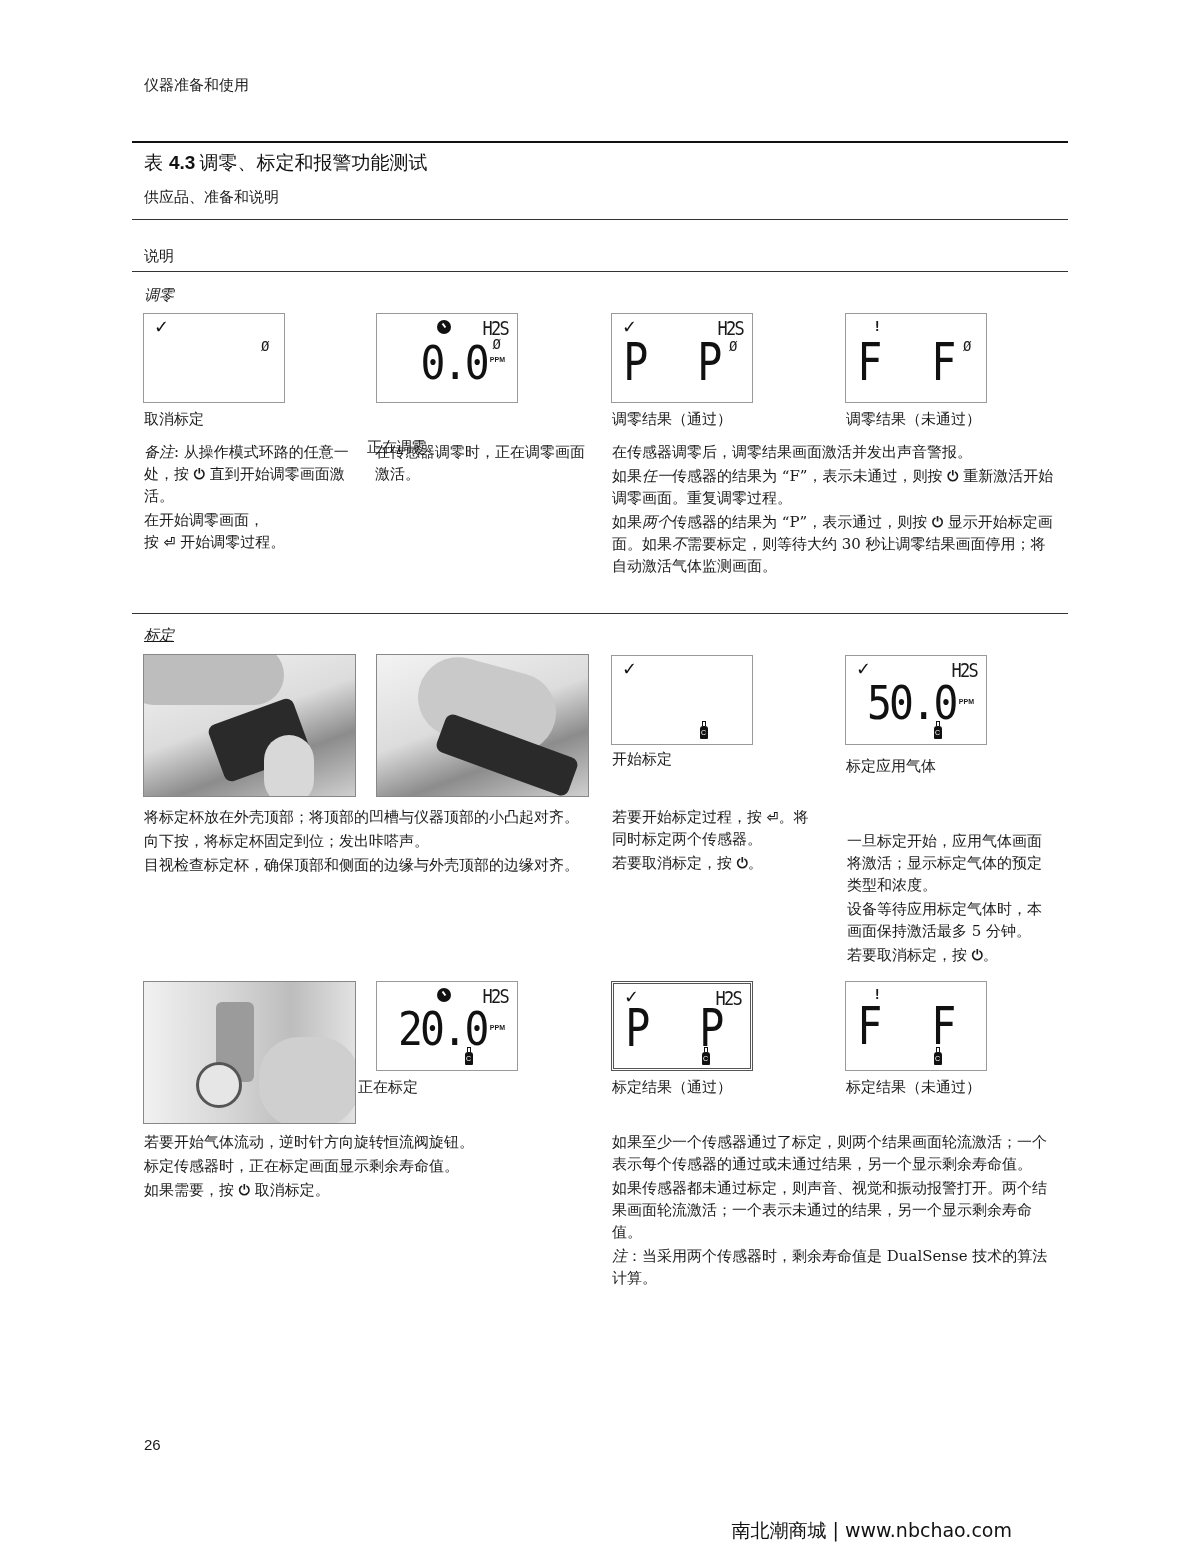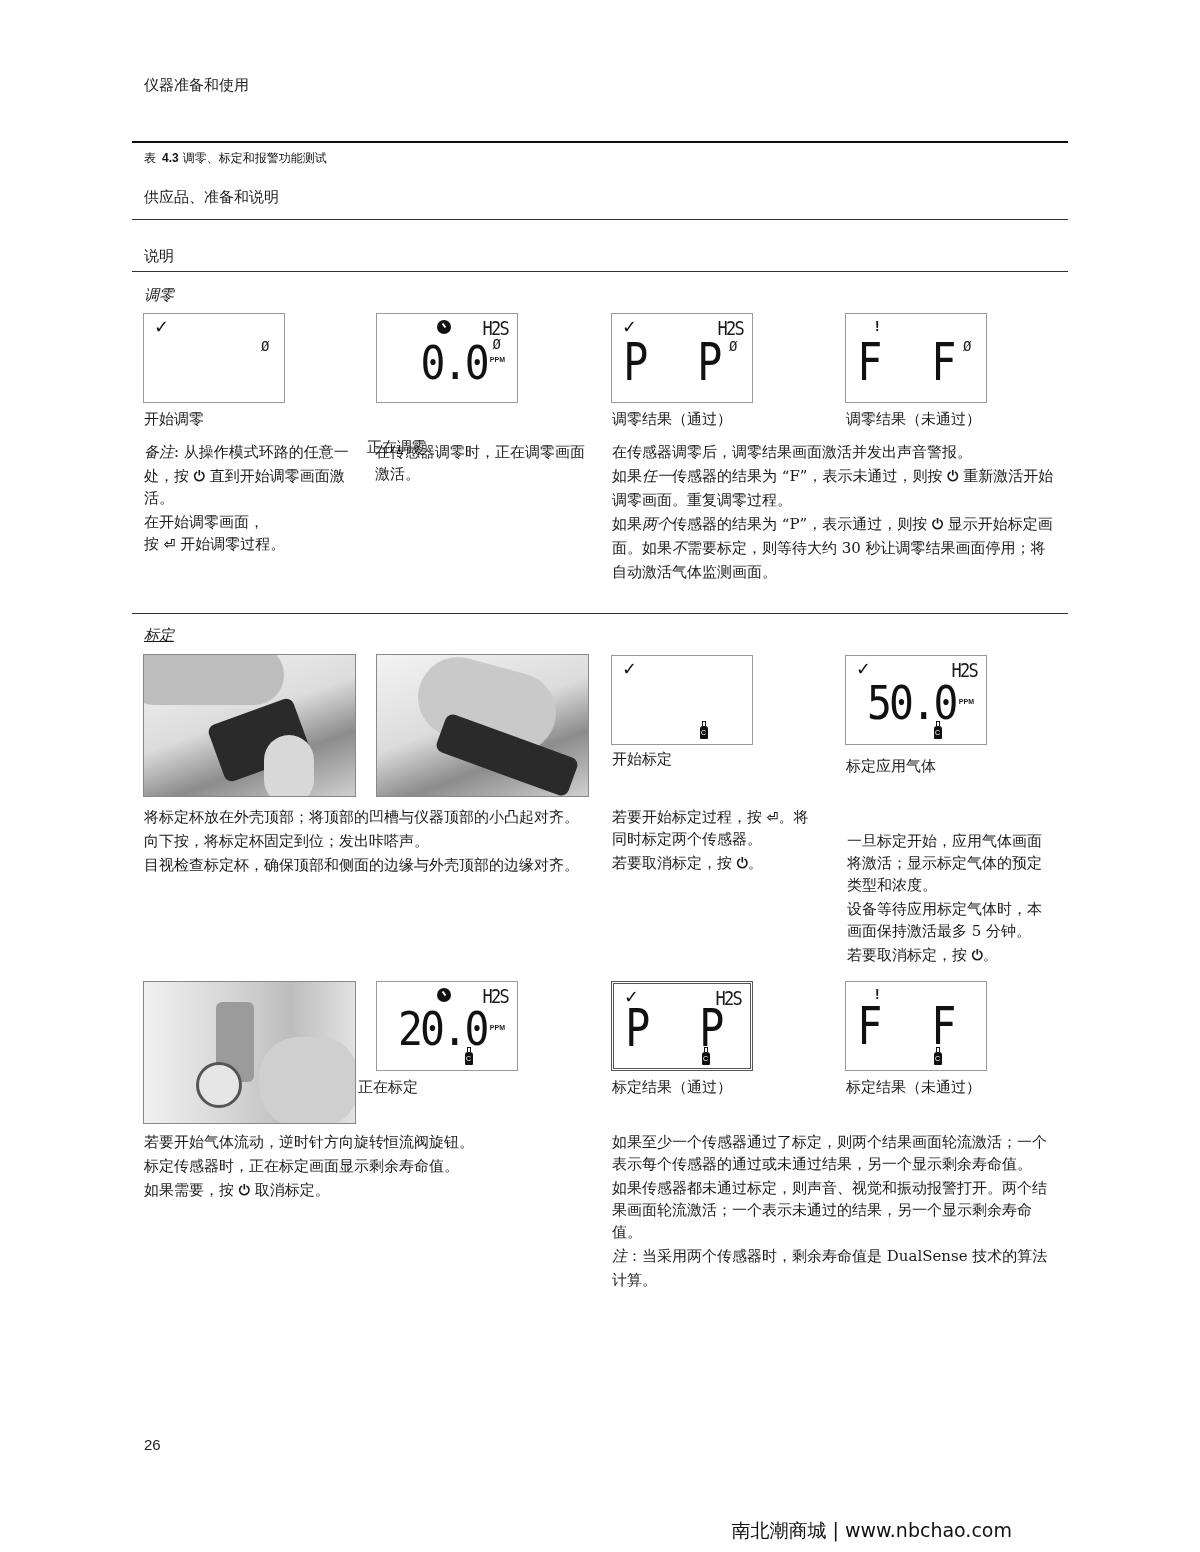--- a/index.html
+++ b/index.html
@@ -2,21 +2,21 @@
 <html><head>
   <meta charset="utf-8">
   <style>
     * { box-sizing: border-box; margin: 0; padding: 0; }
     html, body { width: 1200px; height: 1552px; background: #ffffff; }
     body { position: relative; font-family: "DejaVu Serif", "Liberation Serif", serif; color: #1a1a1a; font-size: 15px; overflow: hidden; }
     .abs { position: absolute; }
     .running-head { left: 144px; top: 76px; font-size: 15px; color: #222; }
     .rule-thick { left: 132px; width: 936px; height: 2px; background: #111; }
     .rule-thin { left: 132px; width: 936px; height: 1px; background: #333; }
-    .table-title { left: 144px; top: 150px; font-size: 12px; color: #111; }
+    .table-title { left: 144px; top: 150px; font-size: 19px; color: #111; }
     .table-title .num { font-family: "Liberation Sans", sans-serif; font-weight: bold; margin: 0 4px 0 6px; }
     .subhead { left: 144px; top: 188px; font-size: 15px; }
     .col-head { left: 144px; top: 247px; font-size: 15px; }
     .section-label { font-style: italic; font-size: 15px; left: 144px; }
 
     .lcd { position: absolute; width: 142px; height: 90px; border: 1.5px solid #9a9a9a; background: #fff; overflow: hidden; }
     .lcd.framed { border: 3px double #555; }
     .lcd .check { position: absolute; left: 10px; top: 2px; font-family: "DejaVu Sans", sans-serif; font-size: 18px; color: #111; }
     .lcd .excl { position: absolute; left: 27px; top: 4px; font-family: "DejaVu Sans Mono", monospace; font-weight: bold; font-size: 14px; }
     .lcd .gas { position: absolute; right: 9px; top: 2px; font-family: "DejaVu Sans Mono", monospace; font-size: 20px; letter-spacing: -2px; transform: scaleX(0.85); transform-origin: right top; }
@@ -27,21 +27,21 @@
     .lcd .zero { position: absolute; font-family: "DejaVu Sans Mono", monospace; font-size: 14px; }
     .lcd .seg { position: absolute; font-family: "DejaVu Sans Mono", monospace; font-size: 52px; line-height: 52px; color: #111; transform: scaleX(0.8); }
     .lcd .cyl { position: absolute; width: 9px; height: 18px; }
     .lcd .cyl .body { position: absolute; left: 0; top: 5px; width: 8px; height: 13px; background: #111; border-radius: 3px 3px 1px 1px; }
     .lcd .cyl .neck { position: absolute; left: 2px; top: 0; width: 4px; height: 5px; border: 1.5px solid #111; border-bottom: none; }
     .lcd .cyl .c { position: absolute; left: 1px; top: 8px; font-size: 7px; color: #fff; font-family: "Liberation Sans", sans-serif; }
 
     .caption { position: absolute; font-size: 15px; }
     .para { position: absolute; font-size: 15px; line-height: 22px; }
     .para p { margin-bottom: 2px; }
-    .para em { font-style: italic; font-family: Liberation Mono, monospace; }
+    .para em { font-style: italic; }
     .sym { font-family: "DejaVu Sans", sans-serif; font-weight: bold; font-size: 14px; }
 
     .photo { position: absolute; border: 1px solid #888; overflow: hidden; background: linear-gradient(160deg, #f3f3f3 0%, #dcdcdc 45%, #8c8c8c 70%, #cfcfcf 100%); }
     .photo .shape1 { position: absolute; border-radius: 40px; background: #c8c8c8; }
     .photo .shape2 { position: absolute; background: #2a2a2a; border-radius: 8px; }
 
     .page-num { left: 144px; top: 1436px; font-family: "Liberation Sans", sans-serif; font-size: 15px; }
     .footer { left: 0; width: 1012px; text-align: right; top: 1518px; font-family: "DejaVu Sans", sans-serif; font-size: 19px; color: #111; }
   </style>
 </head>
@@ -57,21 +57,21 @@
 <div class="abs rule-thin" style="top:219px;"></div>
 <div class="abs col-head">说明</div>
 <div class="abs rule-thin" style="top:271px;"></div>
 
 <div class="abs section-label" style="top:286px;">调零</div>
 
 <div class="lcd" style="left:143px; top:313px;">
   <span class="check">✓</span>
   <span class="zero" style="left:117px; top:24px;">Ø</span>
 </div>
-<div class="caption" style="left:144px; top:410px;">开始调零</div>
+<div class="caption" style="left:144px; top:410px;">取消标定</div>
 
 <div class="lcd" style="left:376px; top:313px;">
   <span class="clock" style="left:60px; top:6px;"></span>
   <span class="gas">H2S</span>
   <span class="big" style="right:30px; top:26px;">0.0</span>
   <span class="zero" style="right:16px; top:22px;">Ø</span>
   <span class="ppm" style="right:12px; top:42px;">PPM</span>
 </div>
 <div class="caption" style="left:367px; top:410px;margin-top:28px;">正在调零</div>
 

